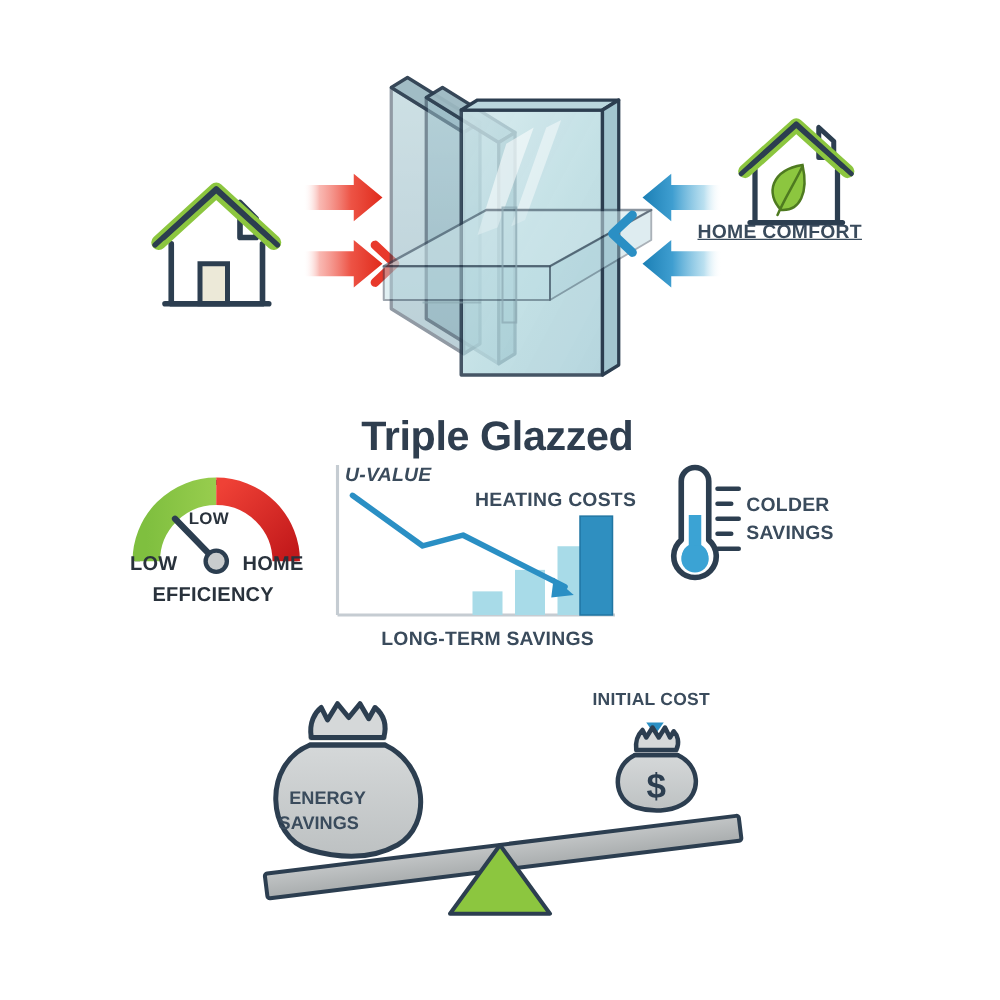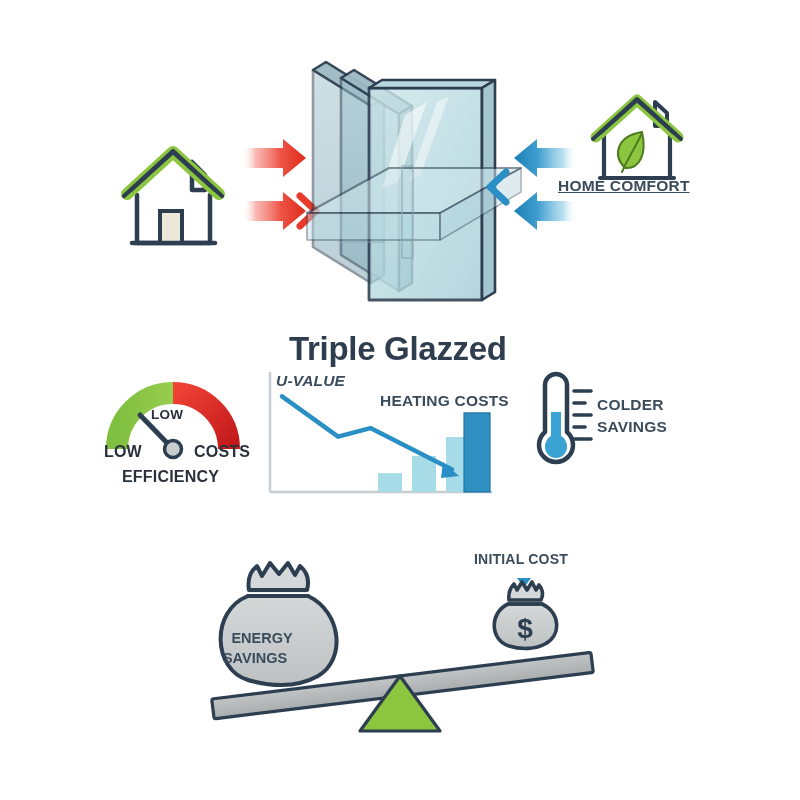--- a/index.html
+++ b/index.html
@@ -280,25 +280,26 @@
   </svg>
 
   <div class="layer" style="pointer-events:none;">
 
     <div class="txt title-main" style="left:289px; top:318px;margin-top:12px;">Triple Glazzed</div>
 
     <div class="txt label-caps" style="left:558px; top:177px;text-decoration:underline;">HOME COMFORT</div>
 
     <div class="txt gauge-lbl-small" style="left:151px; top:407px;">LOW</div>
     <div class="txt gauge-lbl" style="left:104px; top:443px;">LOW</div>
-    <div class="txt gauge-lbl" style="left:194px; top:443px;">COSTS</div>
+    <div class="txt gauge-lbl" style="left:194px; top:443px;">HOME</div>
     <div class="txt gauge-lbl" style="left:122px; top:468px;">EFFICIENCY</div>
 
     <div class="txt label-caps" style="left:276px; top:372px;font-style:italic;">U-VALUE</div>
     <div class="txt label-caps" style="left:380px; top:392px;">HEATING COSTS</div>
+    <div class="txt label-caps" style="left:305px; top:503px;">LONG-TERM SAVINGS</div>
 
     <div class="txt label-caps" style="left:597px; top:396px;">COLDER</div>
     <div class="txt label-caps" style="left:597px; top:418px;">SAVINGS</div>
 
     <div class="txt label-caps-sm" style="left:474px; top:551px;">INITIAL COST</div>
 
   </div>
 
 </div>
 

